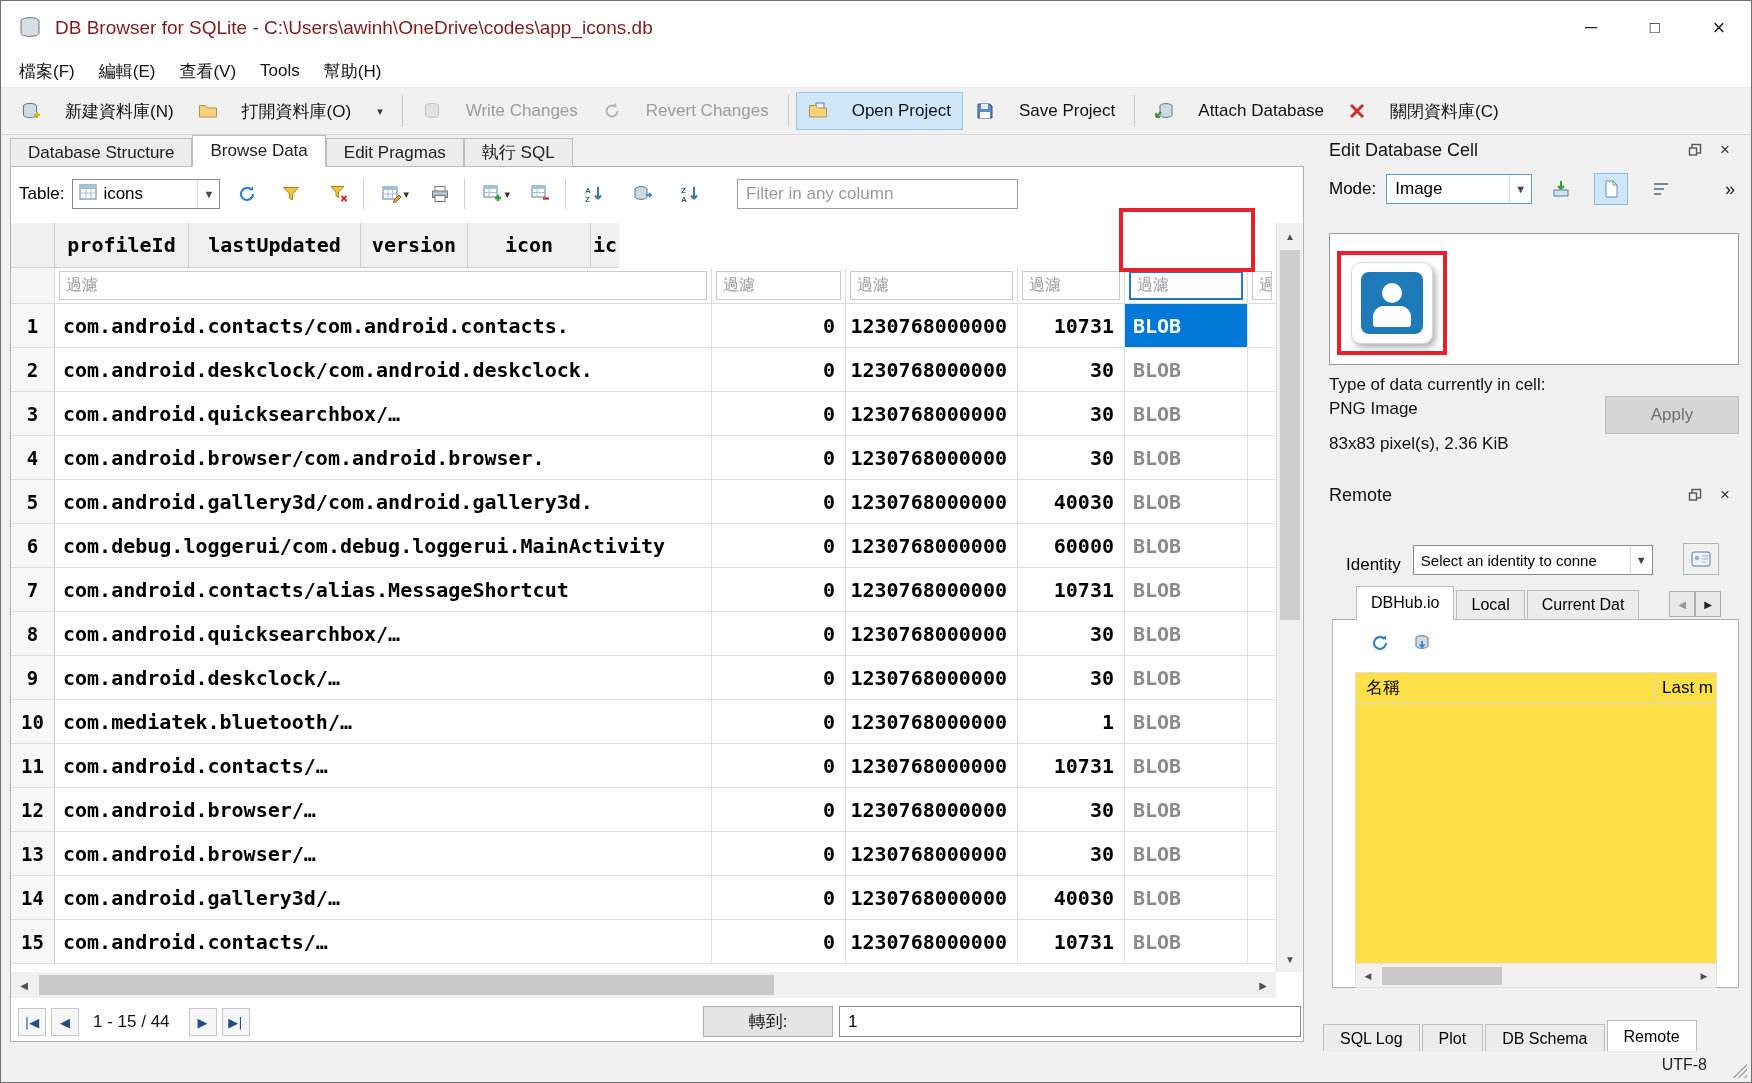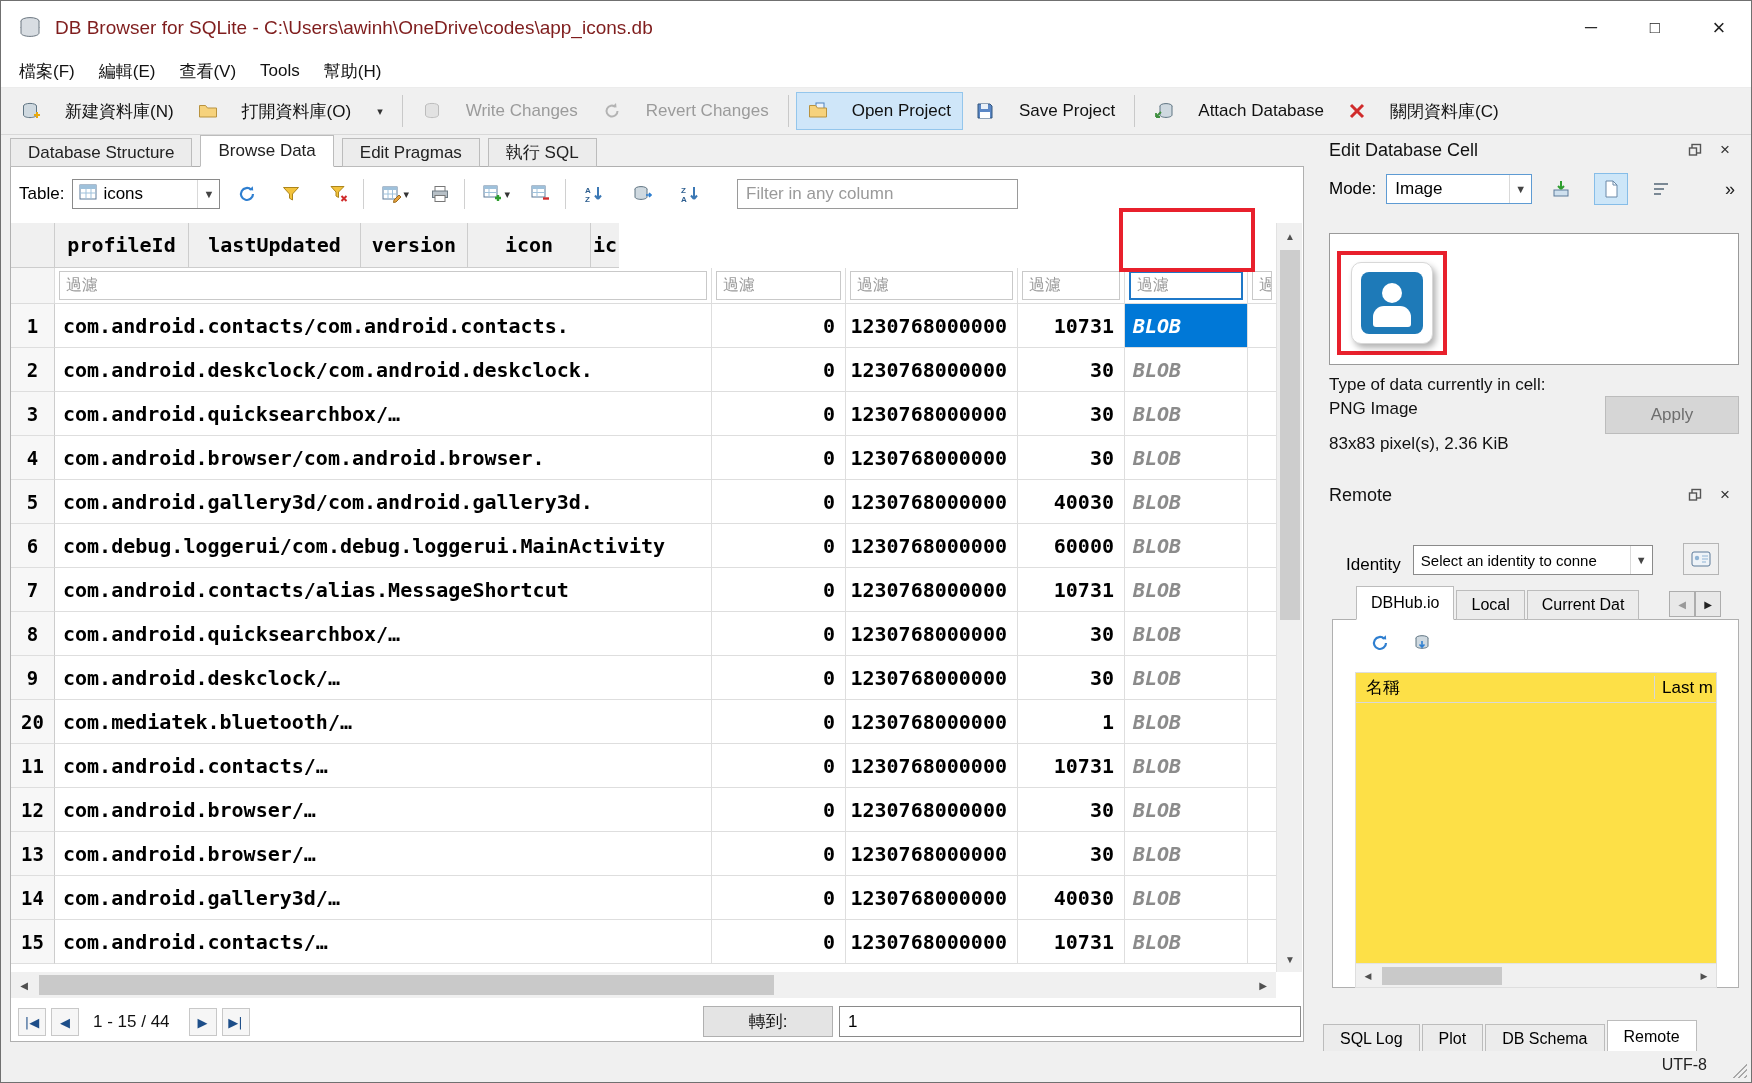--- a/index.html
+++ b/index.html
@@ -24,21 +24,21 @@
 .toolbar{position:absolute;top:87px;left:0;right:0;height:47px;background:#f0f0f0;display:flex;align-items:center;padding-left:8px;border-bottom:1px solid #d8d8d8}
 .tb-btn{display:flex;align-items:center;gap:24px;height:38px;padding:0 11px;font-size:17px;color:#111;border:1px solid transparent;white-space:nowrap}
 .tb-btn.disabled{color:#9b9b9b}
 .tb-btn.hilite{background:#cfe6f9;border-color:#94c6ec}
 .tb-ic{display:flex;align-items:center}
 .tb-caret{font-size:11px;color:#333;margin-left:2px}
 .tb-sep{width:1px;height:32px;background:#c9c9c9;margin:0 7px;flex:none}
 
 
 .main-tabs{position:absolute;left:9px;top:134px;height:32px;display:flex;align-items:flex-end;z-index:6}
-.mtab{height:29px;display:flex;align-items:center;padding:0 17px;font-size:17px;color:#222;background:#ececec;border:1px solid #bcbcbc;margin-right:8px;white-space:nowrap}
+.mtab{height:29px;display:flex;align-items:center;padding:0 17px;font-size:17px;color:#222;background:#ececec;border:1px solid #bcbcbc;margin-right:0;white-space:nowrap}
 .mtab.active{height:32px;background:#fff;border-bottom:1px solid #fff}
 
 
 .browse-container{position:absolute;left:9px;top:165px;width:1294px;height:876px;background:#fff;border:1px solid #b0b0b0;z-index:5}
 .bt-row{position:absolute;top:0;left:0;right:26px;height:54px;display:flex;align-items:center;padding-left:8px}
 .bt-label{font-size:17px;margin-right:8px;white-space:nowrap}
 .table-combo{width:148px;height:30px;border:1px solid #8a8a8a;background:#fff;display:flex;align-items:center;padding-left:6px;gap:6px;flex:none}
 .table-combo .cname{font-size:17px}
 .combo-arrow-box{margin-left:auto;width:22px;height:28px;display:flex;align-items:center;justify-content:center;border-left:1px solid #d9d9d9;color:#444;font-size:11px}
 .bt-icon{width:30px;height:30px;display:flex;align-items:center;justify-content:center;flex:none}
@@ -58,21 +58,21 @@
 .col-icon{width:123px;flex:none}
 .col-extra{width:28px;flex:none;border-right:none!important}
 .fcell{height:36px;background:#fff;border-right:1px solid #dcdcdc;border-bottom:1px solid #dcdcdc;padding:3px 4px}
 .fcell.numf{background:#f5f5f5}
 .fbox{width:100%;height:100%;border:1px solid #c9c9c9;display:flex;align-items:center;padding-left:6px;font-family:"Liberation Sans",sans-serif;font-weight:normal;font-size:16px;color:#9a9a9a;overflow:hidden;white-space:nowrap;background:#fff}
 .fbox.focused{border:2px solid #1f78c8}
 .dcell{height:44px;display:flex;align-items:center;background:#fff;border-right:1px solid #dedede;border-bottom:1px solid #dedede;font-size:20px;overflow:hidden;white-space:nowrap}
 .dcell.numcell{background:#f7f7f7;justify-content:center;font-size:19px;border-right:1px solid #cdcdcd}
 .dcell.textc{padding-left:8px}
 .dcell.numr{justify-content:flex-end;padding-right:10px}
-.dcell.blob{font-style:italic;color:#8b8b8b;padding-left:8px}
+.dcell.blob{color:#8b8b8b;padding-left:8px}
 .dcell.blob.selected{background:#0078d7;color:#fff}
 
 
 .vscroll{position:absolute;left:1265px;top:56px;width:26px;height:749px;background:#f0f0f0;border-left:1px solid #e2e2e2}
 .sbv-btn{position:absolute;left:0;width:26px;height:26px;display:flex;align-items:center;justify-content:center;font-size:10px;color:#505050}
 .vthumb{position:absolute;left:3px;top:27px;width:20px;height:370px;background:#cdcdcd}
 .hscroll{position:absolute;left:0;top:805px;width:1265px;height:26px;background:#f0f0f0}
 .sbh-btn{position:absolute;top:0;width:26px;height:26px;display:flex;align-items:center;justify-content:center;font-size:10px;color:#505050}
 .hthumb{position:absolute;left:28px;top:3px;width:735px;height:20px;background:#c9c9c9}
 
@@ -469,21 +469,21 @@
             <div class="dcell numcell num-col">9</div>
             <div class="dcell textc col-component">com.android.deskclock/…</div>
             <div class="dcell numr col-profile">0</div>
             <div class="dcell numr col-updated">1230768000000</div>
             <div class="dcell numr col-version">30</div>
             <div class="dcell blob col-icon">BLOB</div>
             <div class="dcell col-extra"></div>
           </div>
 
           <div class="g-row">
-            <div class="dcell numcell num-col">20</div>
+            <div class="dcell numcell num-col">10</div>
             <div class="dcell textc col-component">com.mediatek.bluetooth/…</div>
             <div class="dcell numr col-profile">0</div>
             <div class="dcell numr col-updated">1230768000000</div>
             <div class="dcell numr col-version">1</div>
             <div class="dcell blob col-icon">BLOB</div>
             <div class="dcell col-extra"></div>
           </div>
 
           <div class="g-row">
             <div class="dcell numcell num-col">11</div>

